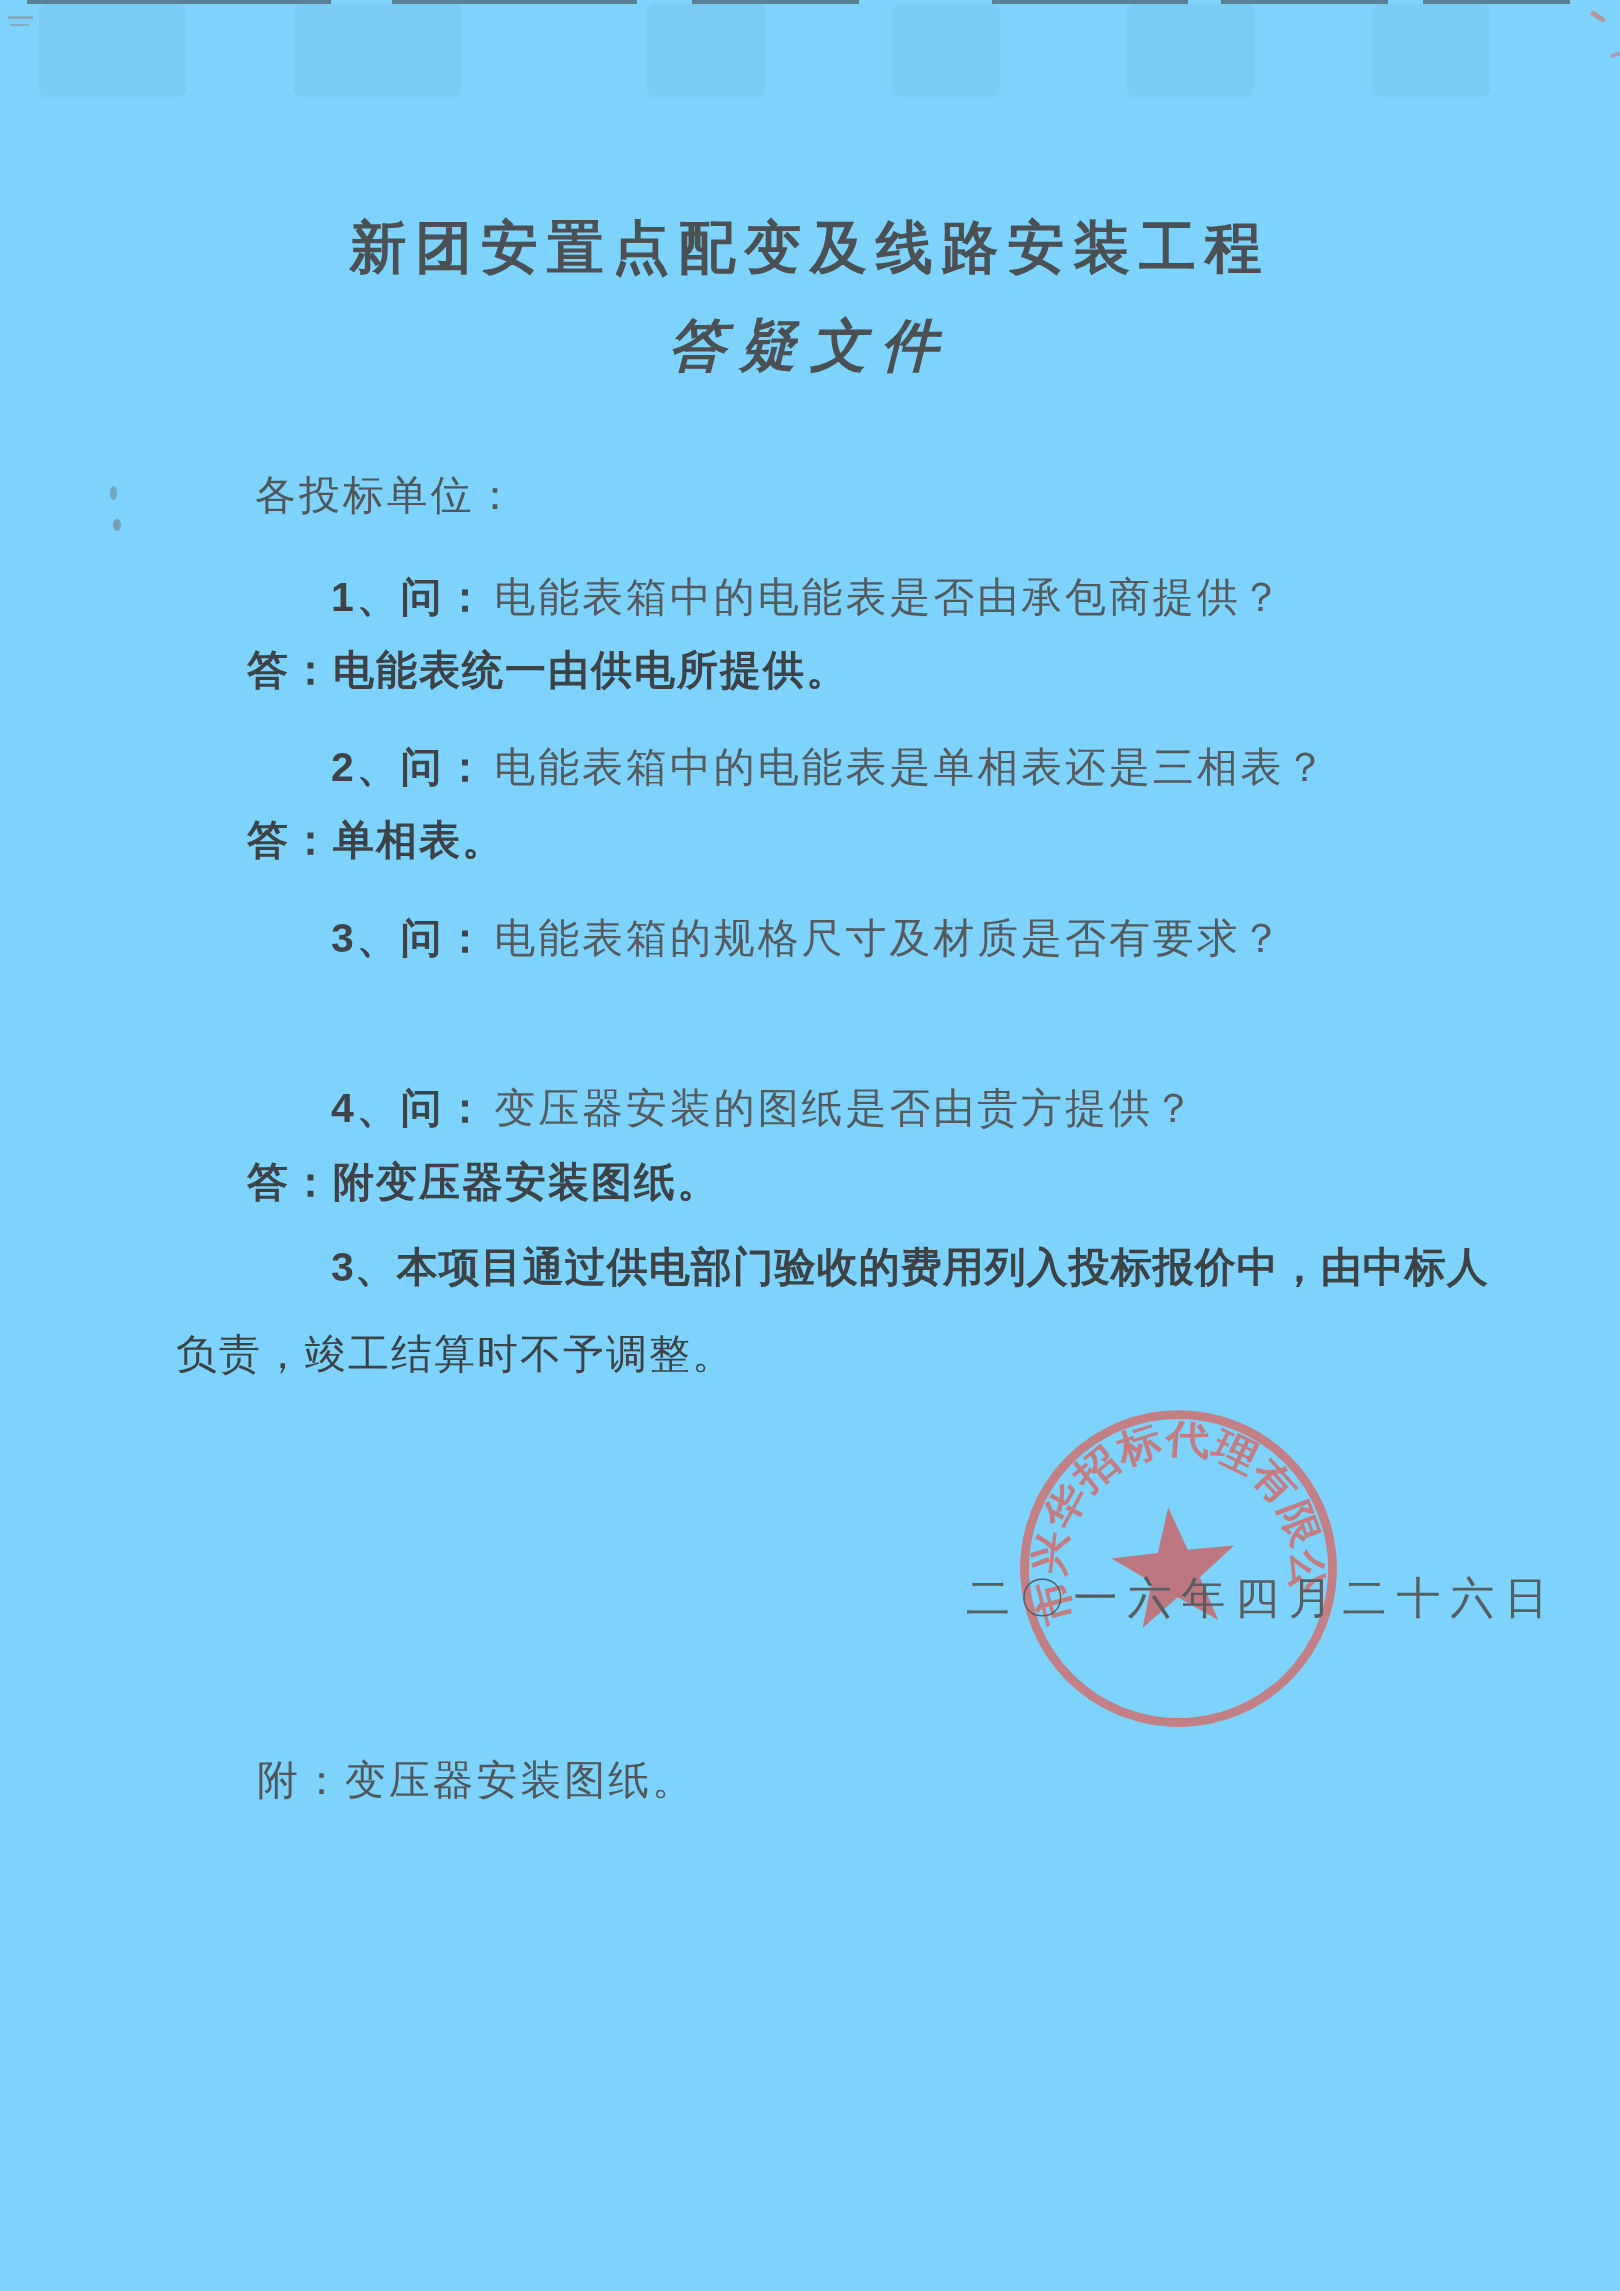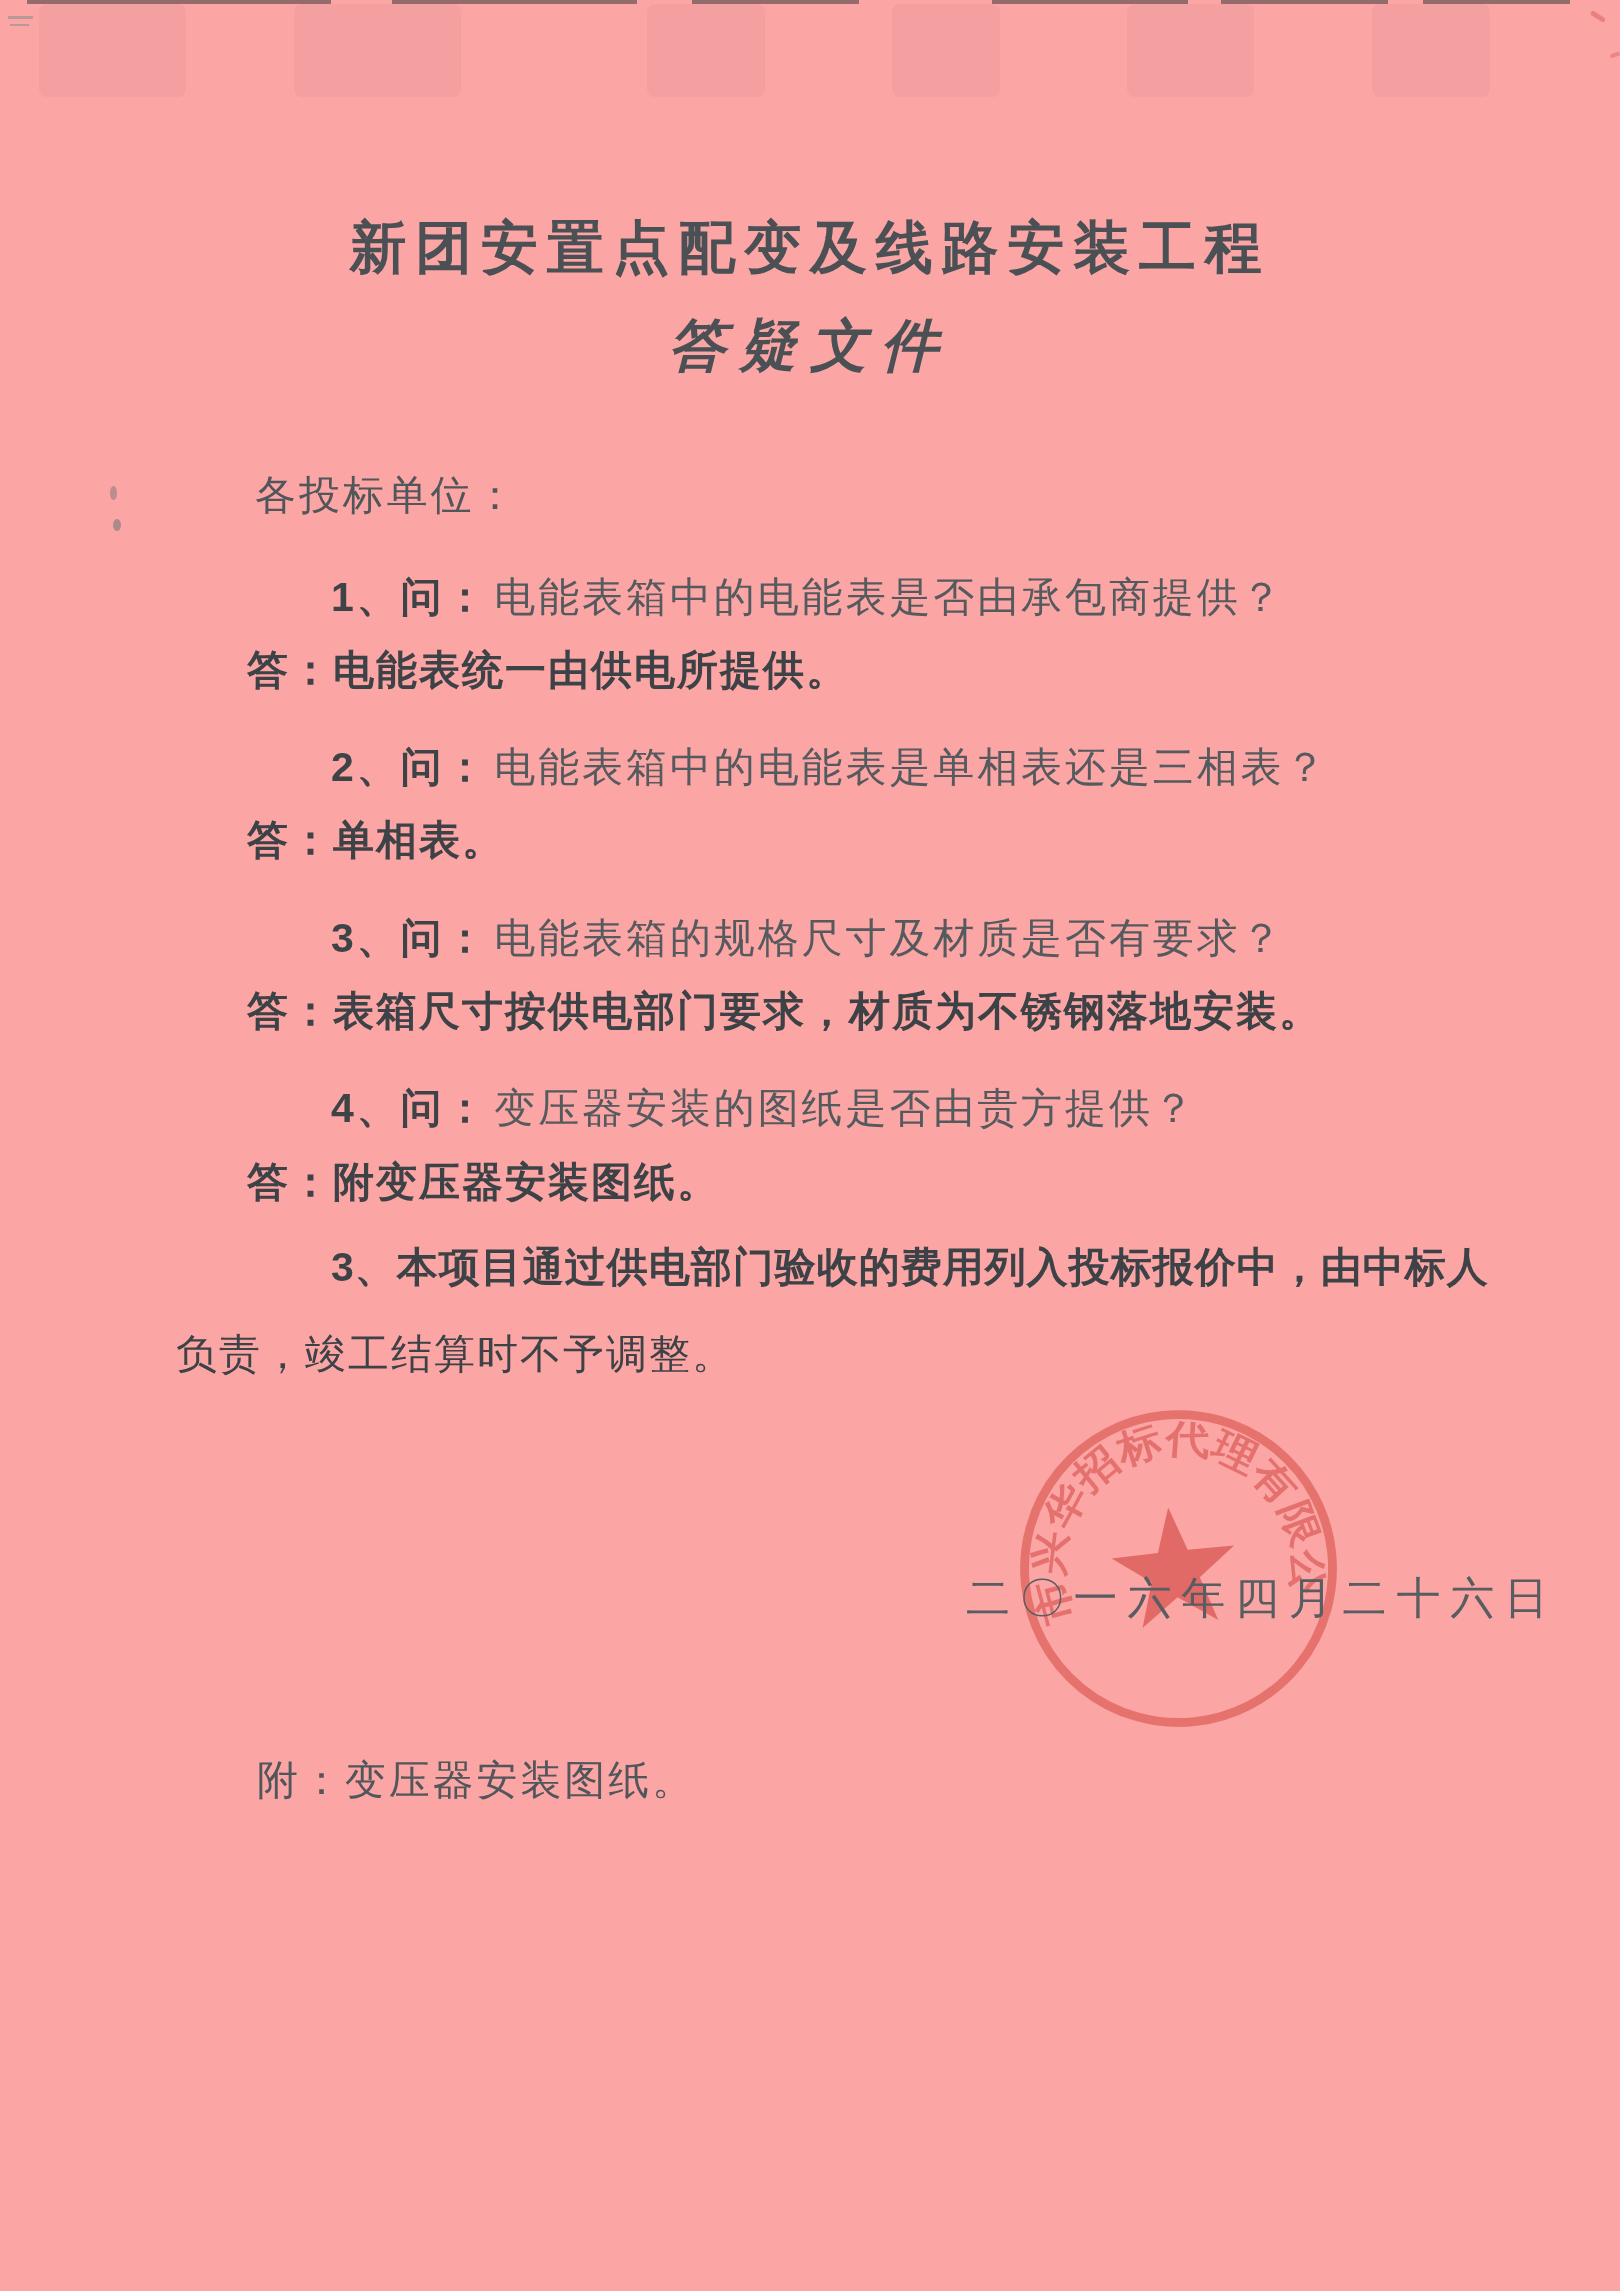--- a/index.html
+++ b/index.html
@@ -1,20 +1,20 @@
 <!DOCTYPE html>
 <html><head>
 <meta charset="utf-8">
 <style>
   html,body{margin:0;padding:0;background:#888;}
   .page{
     position:relative;
     width:1620px;height:2292px;
     margin:0 auto;
-    background:#fca5a5;
+    background:#7dd3fc;
     overflow:hidden;
     font-family:"Liberation Serif", serif;
     color:#51565a;
   }
   
   .title{
     position:absolute;left:0;width:100%;
     text-align:center;
     font-weight:bold;
     font-size:57px;
@@ -125,21 +125,20 @@
   <div class="line a-line a1">答：电能表统一由供电所提供。</div>
 
   <div class="line q-line q2">
     <span class="q-label">2、问：</span><span>电能表箱中的电能表是单相表还是三相表？</span>
   </div>
   <div class="line a-line a2">答：单相表。</div>
 
   <div class="line q-line q3">
     <span class="q-label">3、问：</span><span>电能表箱的规格尺寸及材质是否有要求？</span>
   </div>
-  <div class="line a-line a3">答：表箱尺寸按供电部门要求，材质为不锈钢落地安装。</div>
 
   <div class="line q-line q4">
     <span class="q-label">4、问：</span><span>变压器安装的图纸是否由贵方提供？</span>
   </div>
   <div class="line a-line a4">答：附变压器安装图纸。</div>
 
   <div class="line p5-1">3、本项目通过供电部门验收的费用列入投标报价中，由中标人</div>
   <div class="line p5-2">负责，竣工结算时不予调整。</div>
 
   <svg class="stamp" viewBox="0 0 364 364" xmlns="http://www.w3.org/2000/svg">

